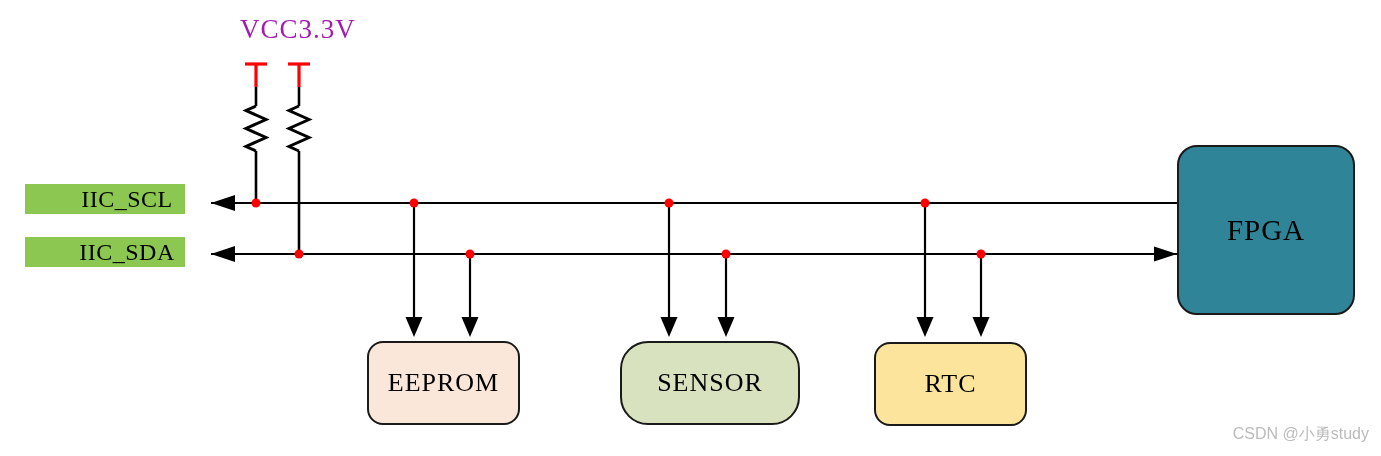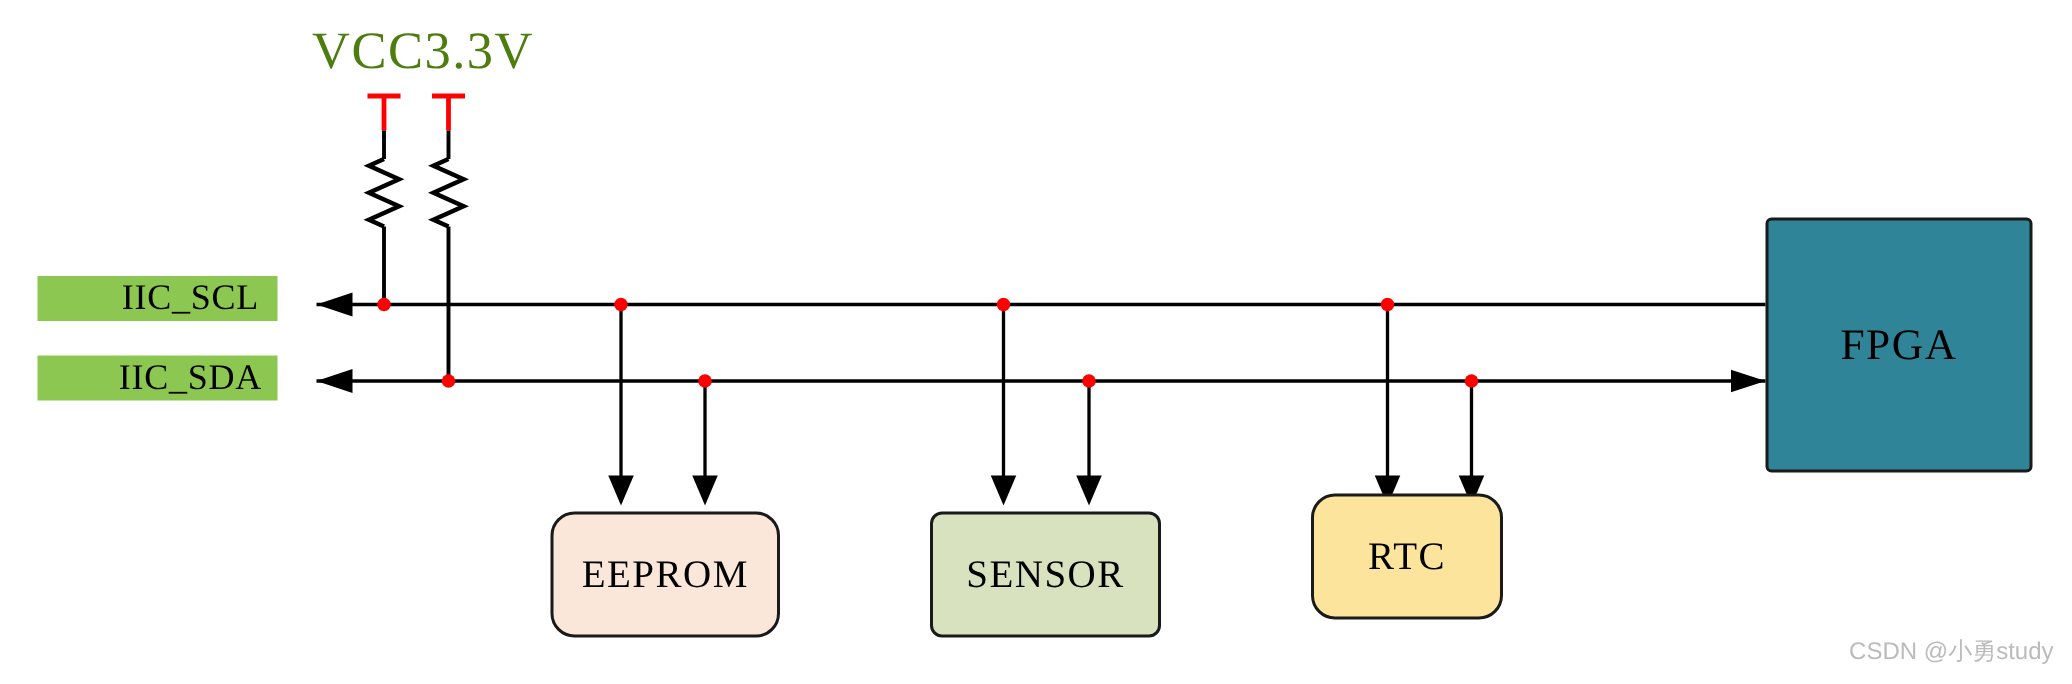--- a/index.html
+++ b/index.html
@@ -23,30 +23,30 @@
   .block {
     position: absolute;
     border: 2px solid var(--c-block_border, #1a1a1a);
     display: flex;
     align-items: center;
     justify-content: center;
     color: #000;
     box-sizing: border-box;
     letter-spacing: 1px;
   }
-  .block-fpga   { left: 1177px; top: 145px; width: 178px; height: 170px; border-radius: 4px; background: var(--fill-fpga, #2F8597); font-size: 29px; }
+  .block-fpga   { left: 1177px; top: 145px; width: 178px; height: 170px; border-radius: 20px; background: var(--fill-fpga, #2F8597); font-size: 29px; }
   .block-eeprom { left: 367px;  top: 341px; width: 153px; height: 84px;  border-radius: 16px; background: var(--fill-eeprom, #FAE7DA); font-size: 26px; }
-  .block-sensor { left: 620px;  top: 341px; width: 154px; height: 84px;  border-radius: 8px; background: var(--fill-sensor, #D8E2BF); font-size: 26px; }
-  .block-rtc    { left: 874px;  top: 329px; width: 128px; height: 84px;  border-radius: 16px; background: var(--fill-rtc, #FCE49C); font-size: 26px; }
+  .block-sensor { left: 620px;  top: 341px; width: 180px; height: 84px;  border-radius: 28px; background: var(--fill-sensor, #D8E2BF); font-size: 26px; }
+  .block-rtc    { left: 874px;  top: 342px; width: 153px; height: 84px;  border-radius: 16px; background: var(--fill-rtc, #FCE49C); font-size: 26px; }
 
   .power-label {
     position: absolute;
-    left: 208px; top: 14px;
-    font-size: 35px;
-    color: #4d7c0f;
+    left: 240px; top: 14px;
+    font-size: 27px;
+    color: #a21caf;
     letter-spacing: 1px;
     white-space: nowrap;
   }
   .net-label {
     position: absolute;
     left: 25px;
     width: 116px; height: 30px;
     background: var(--c-bus_label_bg, #8CC752);
     color: #000;
     font-size: 24px;

